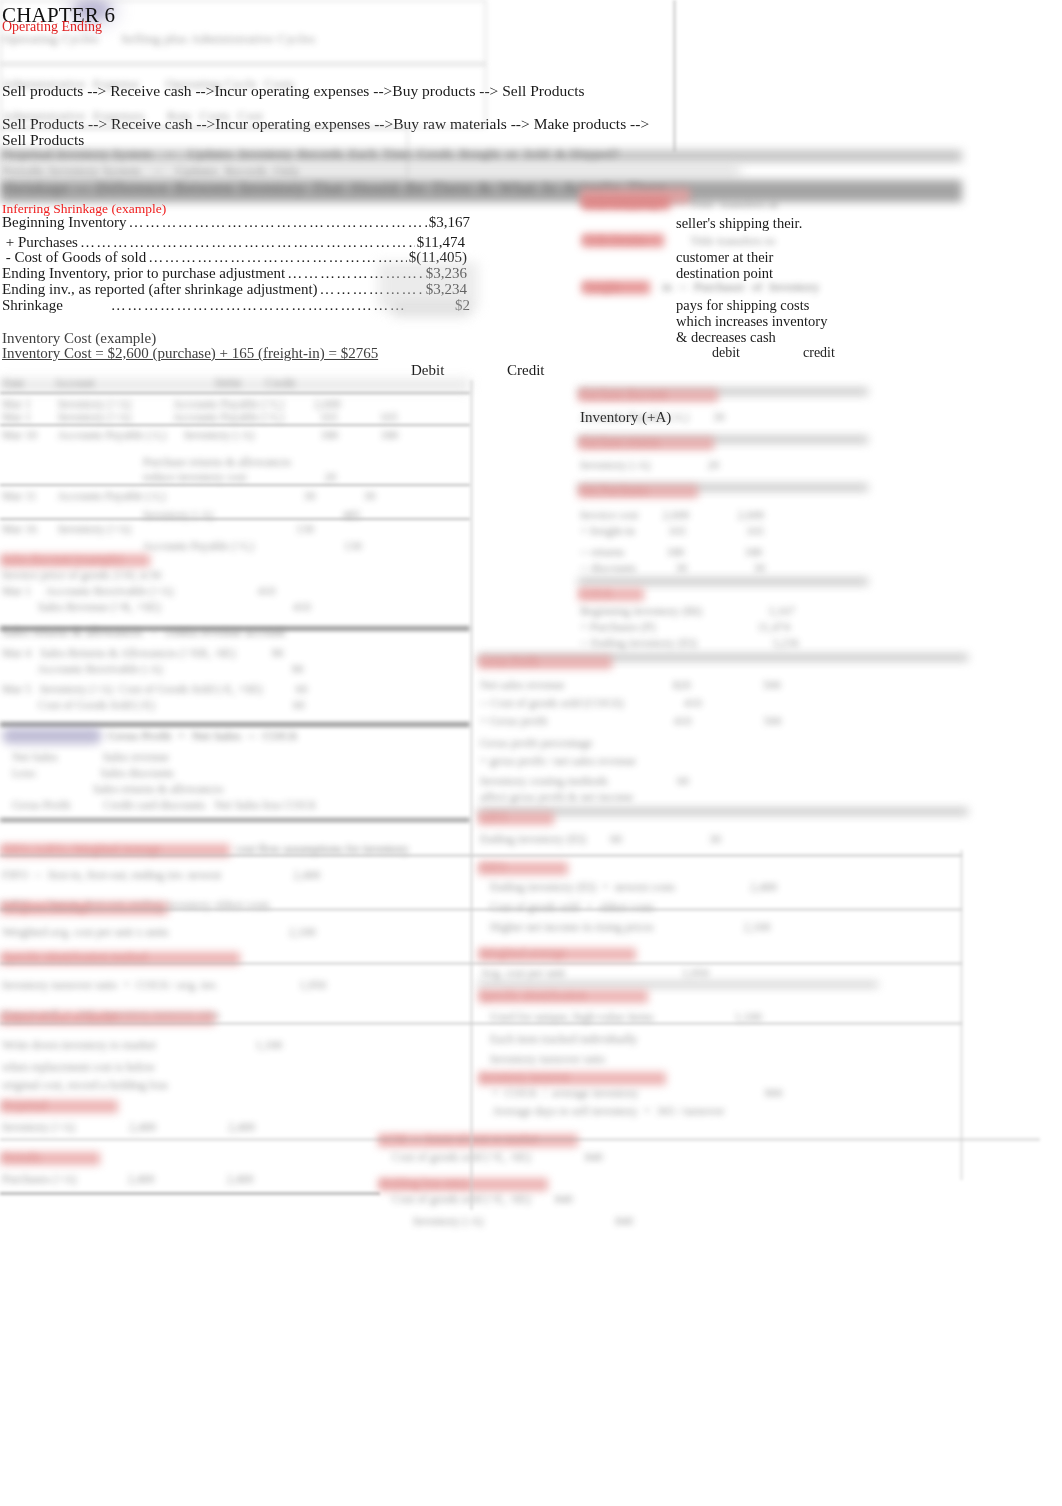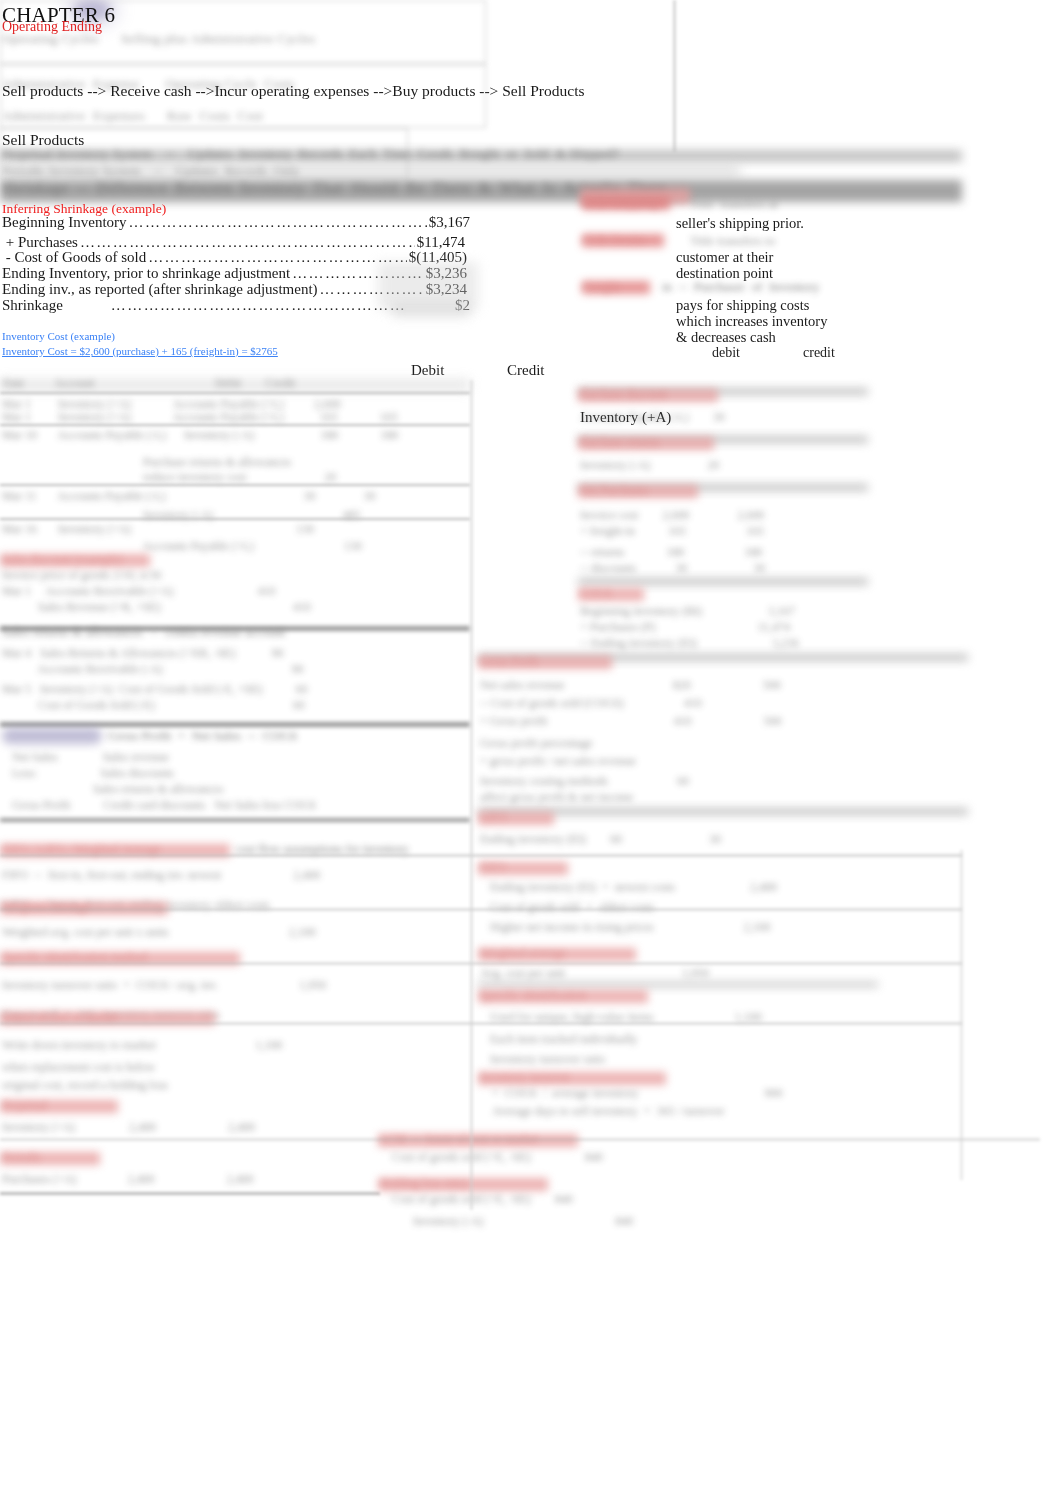--- a/index.html
+++ b/index.html
@@ -33,22 +33,22 @@
   }
   .body-line {
     font-size: 15.5px;
     color: #1a1a1a;
   }
   .section-red {
     font-size: 13.5px;
     color: #ef2020;
   }
   .ledger-label {
-    font-size: 11px;
-    color: #3b82f6;
+    font-size: 15px;
+    color: #404040;
   }
   .colhead {
     font-size: 15px;
     color: #1a1a1a;
   }
   .colhead-small {
     font-size: 14px;
     color: #222;
   }
   .note-line {
@@ -186,20 +186,21 @@
   <div class="blur-text blur-text-dark" style="left:2px; top:180px; font-size:15px; letter-spacing:.6px;">Shrinkage  --  Difference  Between  Inventory  That  Should  Be  There  &amp;  What  Is  Actually  There</div>
   <div class="blur blur-red" style="left:580px; top:188px; width:110px; height:16px;"></div>
 
   <div class="sharp chapter-title" style="left:2px; top:3px;">CHAPTER 6</div>
 
   <div class="sharp subtitle-red" style="left:2px; top:19px;">Operating Ending</div>
 
 
   <div class="sharp body-line" style="left:2px; top:82px;">Sell products --&gt; Receive cash --&gt;Incur operating expenses --&gt;Buy products --&gt; Sell Products</div>
 
+  <div class="sharp body-line" style="left:2px; top:115px;">Sell Products --&gt; Receive cash --&gt;Incur operating expenses --&gt;Buy raw materials --&gt; Make products --&gt;</div>
 
   <div class="sharp body-line" style="left:2px; top:131px;">Sell Products</div>
 
   <div class="sharp section-red" style="left:2px; top:201px;">Inferring Shrinkage (example)</div>
 
   <div class="leader-row" style="left:2px; top:214px; width:468px;">
     <span class="lbl">Beginning Inventory</span>
     <span class="dots">………………………………………………………………………</span>
     <span class="val">$3,167</span>
   </div>
@@ -210,21 +211,21 @@
     <span class="val">$11,474</span>
   </div>
 
   <div class="leader-row" style="left:2px; top:249px; width:465px;">
     <span class="lbl"> - Cost of Goods of sold</span>
     <span class="dots">………………………………………………………………………</span>
     <span class="val">$(11,405)</span>
   </div>
 
   <div class="leader-row" style="left:2px; top:265px; width:465px;">
-    <span class="lbl">Ending Inventory, prior to shrinkage adjustment</span>
+    <span class="lbl">Ending Inventory, prior to purchase adjustment</span>
     <span class="dots">………………………………………………</span>
     <span class="val">$3,236</span>
   </div>
 
   <div class="leader-row" style="left:2px; top:281px; width:465px;">
     <span class="lbl">Ending inv., as reported (after shrinkage adjustment)</span>
     <span class="dots">…………………</span>
     <span class="val">$3,234</span>
   </div>
 
@@ -237,21 +238,21 @@
   <div class="blur blur-band-soft" style="left:378px; top:262px; width:100px; height:48px; opacity:.4;"></div>
   <div class="blur blur-band-soft" style="left:392px; top:303px; width:78px; height:14px; opacity:.55;"></div>
 
   <div class="sharp ledger-label" style="left:2px; top:330px;">Inventory Cost (example)</div>
   <div class="sharp ledger-label" style="left:2px; top:345px;text-decoration:underline;">Inventory Cost = $2,600 (purchase) + 165 (freight-in) = $2765</div>
 
   <div class="sharp colhead" style="left:411px; top:362px;">Debit</div>
   <div class="sharp colhead" style="left:507px; top:362px;">Credit</div>
   <div class="sharp colhead" style="left:580px; top:362px;margin-top:47px;">Inventory (+A)</div>
 
-  <div class="sharp note-line" style="left:676px; top:215px;">seller's shipping prior.</div>
+  <div class="sharp note-line" style="left:676px; top:215px;">seller's shipping their.</div>
   <div class="sharp note-line" style="left:676px; top:249px;">customer at their</div>
   <div class="sharp note-line" style="left:676px; top:265px;">destination point</div>
   <div class="sharp note-line" style="left:676px; top:297px;">pays for shipping costs</div>
   <div class="sharp note-line" style="left:676px; top:313px;">which increases inventory</div>
   <div class="sharp note-line" style="left:676px; top:329px;">&amp; decreases cash</div>
   <div class="sharp colhead-small" style="left:712px; top:345px;">debit</div>
   <div class="sharp colhead-small" style="left:803px; top:345px;">credit</div>
 
   <div class="blur blur-red-strong" style="left:582px; top:197px; width:88px; height:13px;"></div>
   <div class="blur-text blur-text-red" style="left:582px; top:195px; font-size:13px;">FOB Shipping</div>

